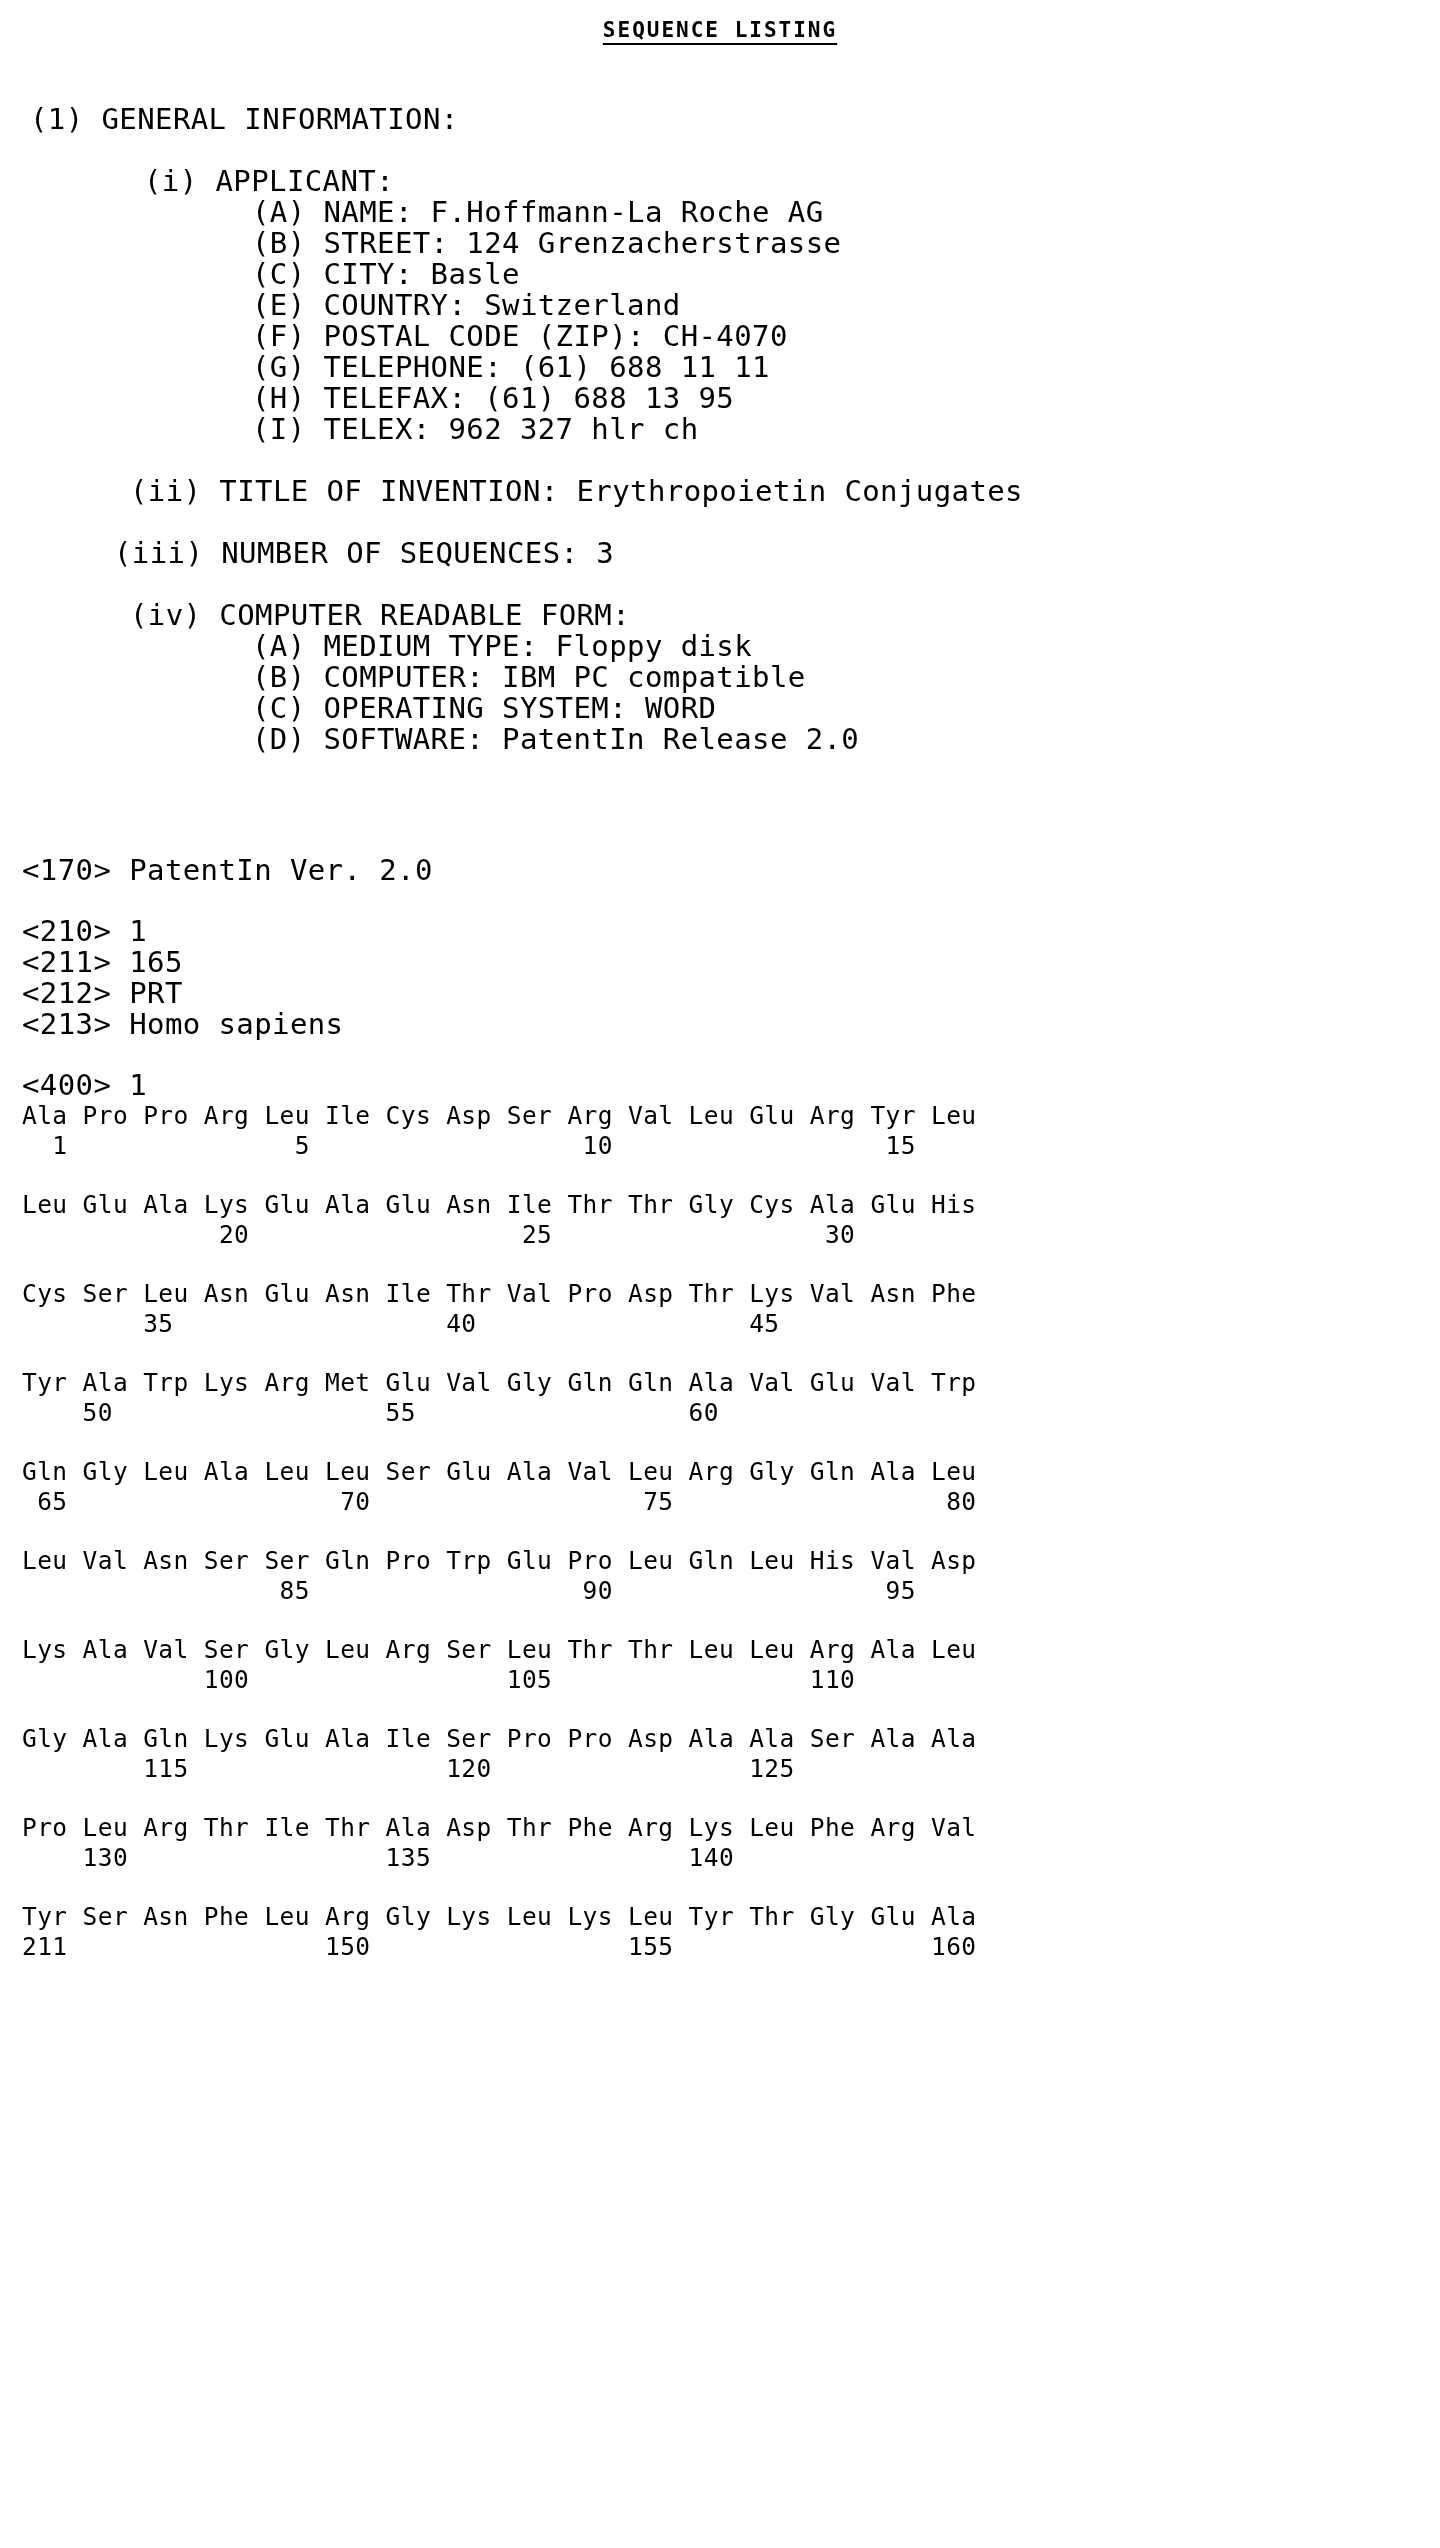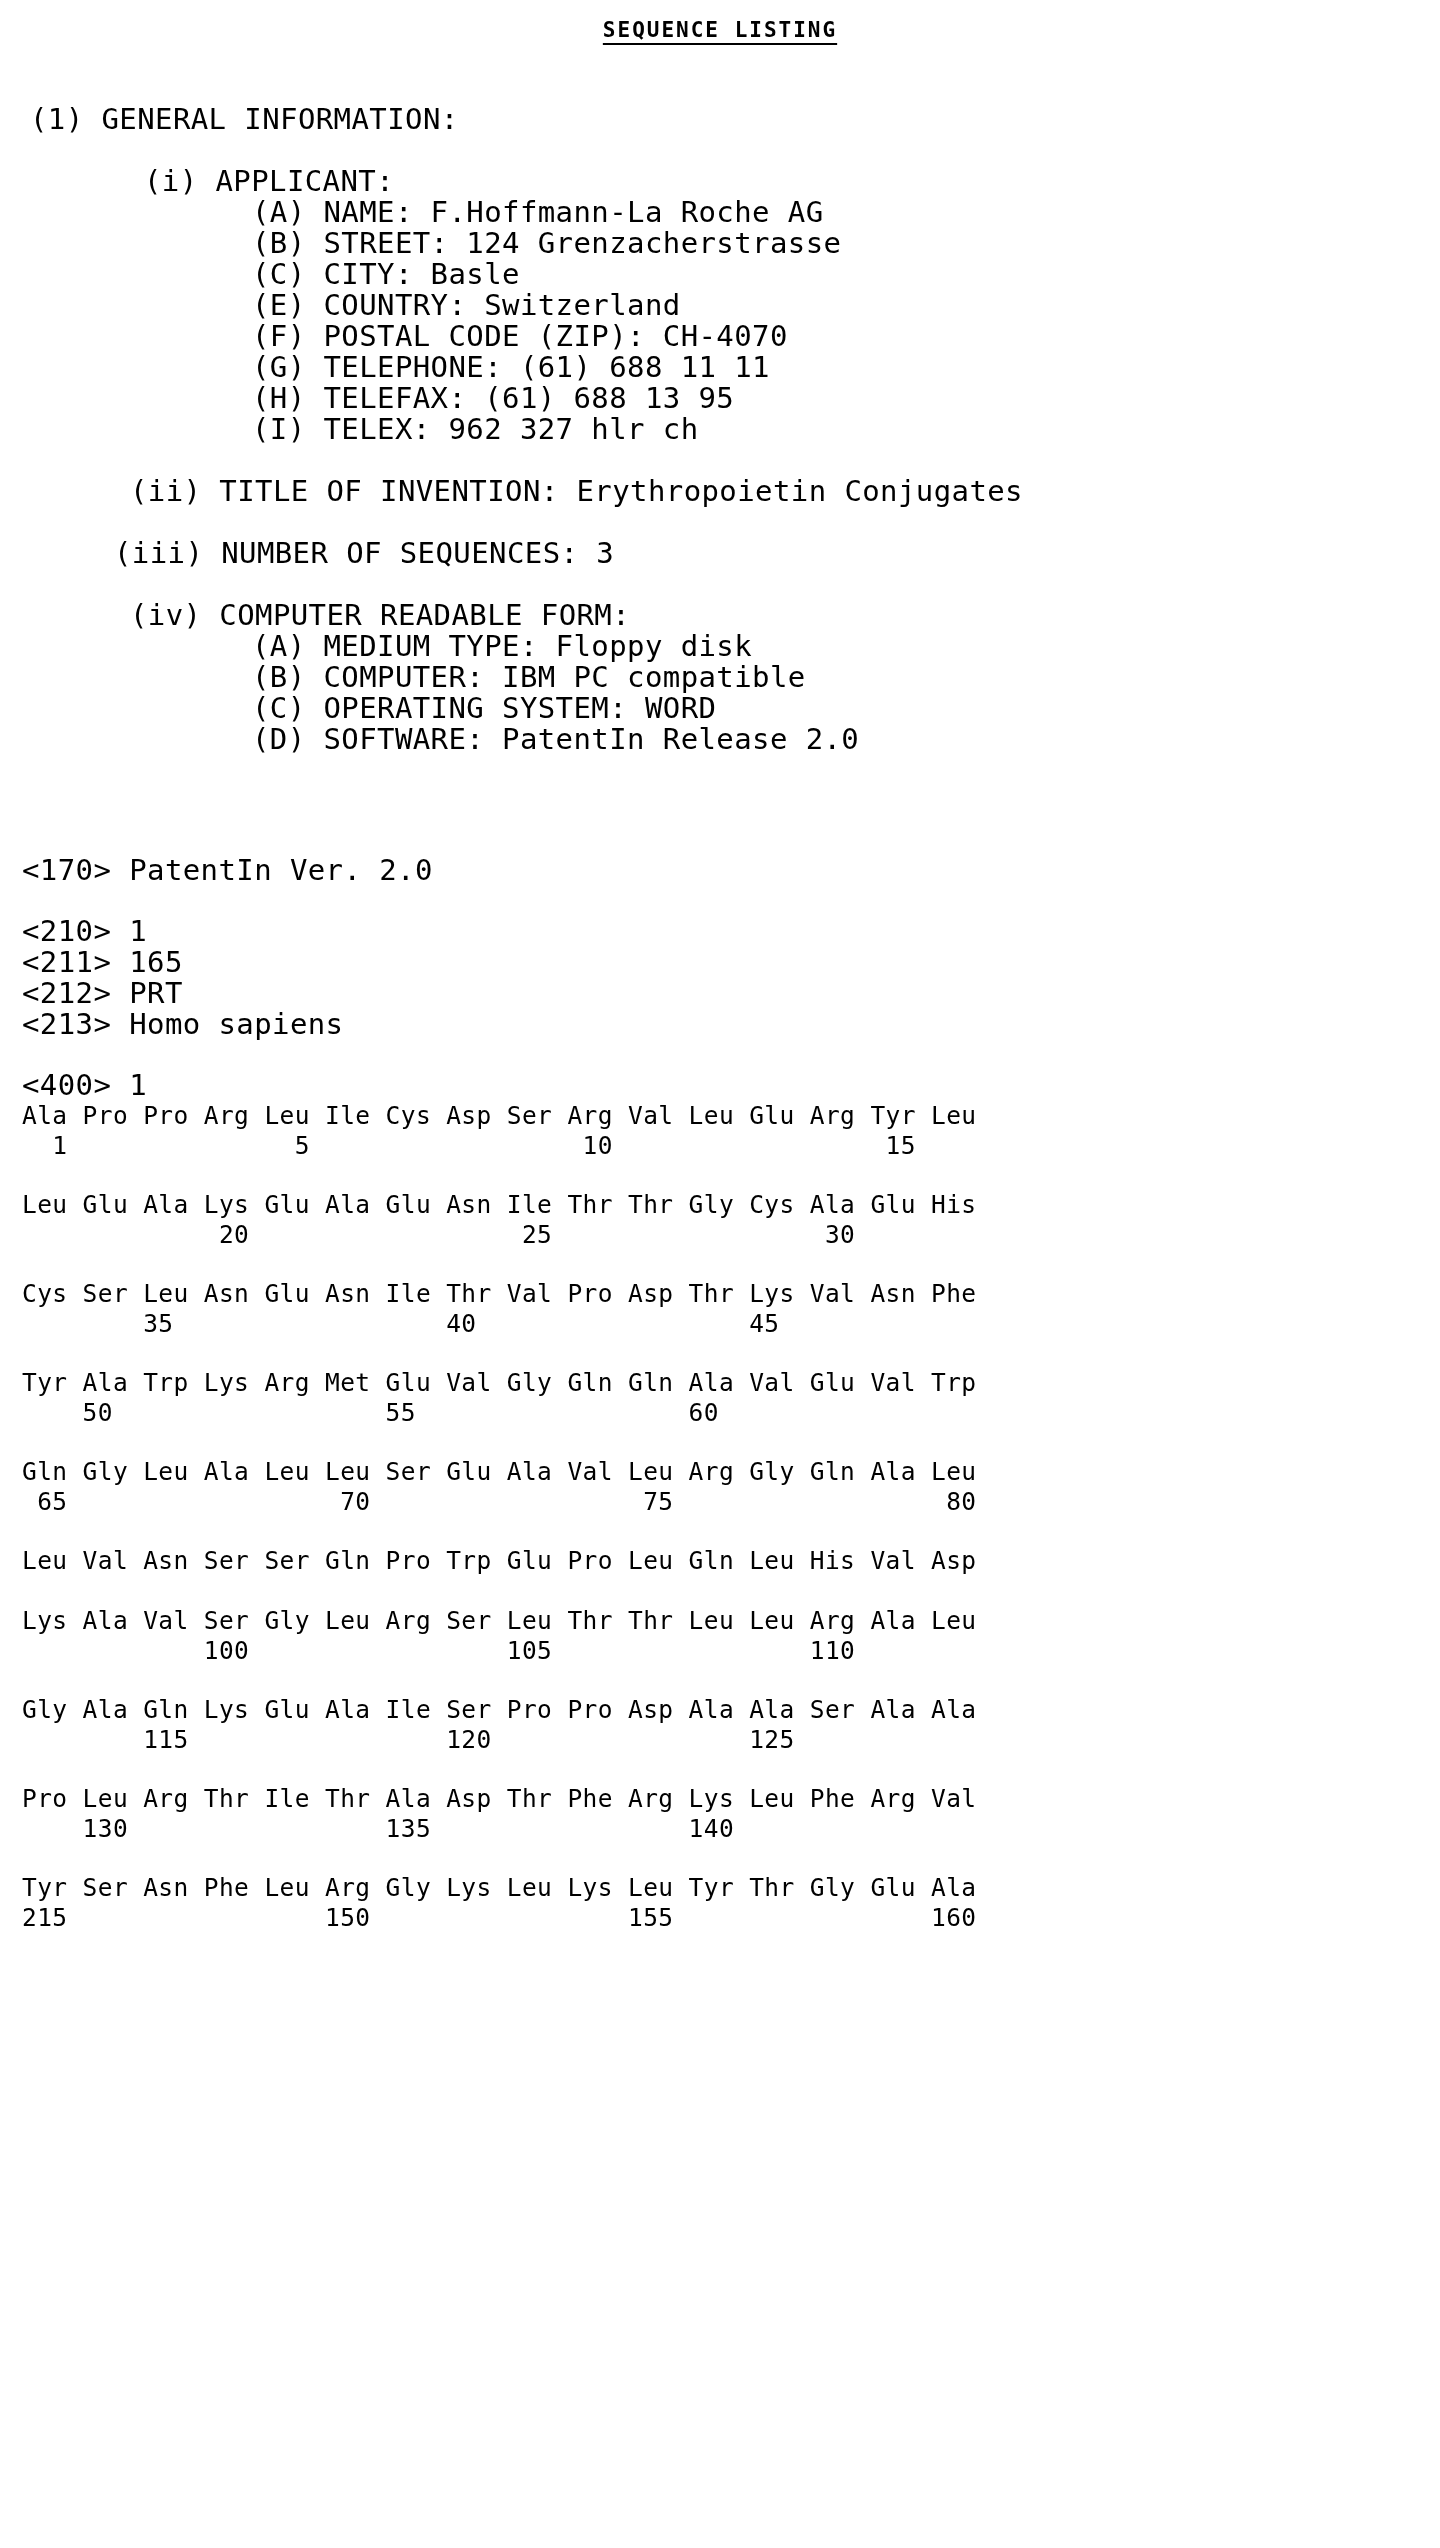--- a/index.html
+++ b/index.html
@@ -143,38 +143,39 @@
         <div class="seq-num">    50                  55                  60</div>
       </div>
 
       <div class="seq-block">
         <div class="seq-res">Gln Gly Leu Ala Leu Leu Ser Glu Ala Val Leu Arg Gly Gln Ala Leu</div>
         <div class="seq-num"> 65                  70                  75                  80</div>
       </div>
 
       <div class="seq-block">
         <div class="seq-res">Leu Val Asn Ser Ser Gln Pro Trp Glu Pro Leu Gln Leu His Val Asp</div>
+        <div class="seq-num">                 85                  90                  95</div>
       </div>
 
       <div class="seq-block">
         <div class="seq-res">Lys Ala Val Ser Gly Leu Arg Ser Leu Thr Thr Leu Leu Arg Ala Leu</div>
         <div class="seq-num">            100                 105                 110</div>
       </div>
 
       <div class="seq-block">
         <div class="seq-res">Gly Ala Gln Lys Glu Ala Ile Ser Pro Pro Asp Ala Ala Ser Ala Ala</div>
         <div class="seq-num">        115                 120                 125</div>
       </div>
 
       <div class="seq-block">
         <div class="seq-res">Pro Leu Arg Thr Ile Thr Ala Asp Thr Phe Arg Lys Leu Phe Arg Val</div>
         <div class="seq-num">    130                 135                 140</div>
       </div>
 
       <div class="seq-block">
         <div class="seq-res">Tyr Ser Asn Phe Leu Arg Gly Lys Leu Lys Leu Tyr Thr Gly Glu Ala</div>
-        <div class="seq-num">215                 150                 155                 160</div>
+        <div class="seq-num">211                 150                 155                 160</div>
       </div>
 
     </div>
 
   </div>
 </div>
 
 </body></html>

